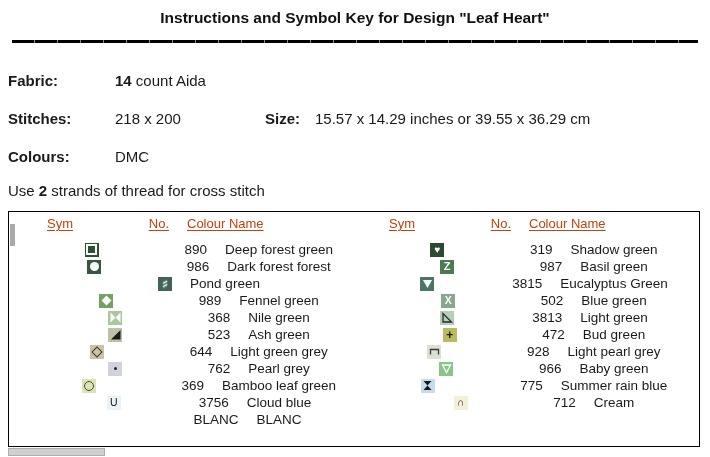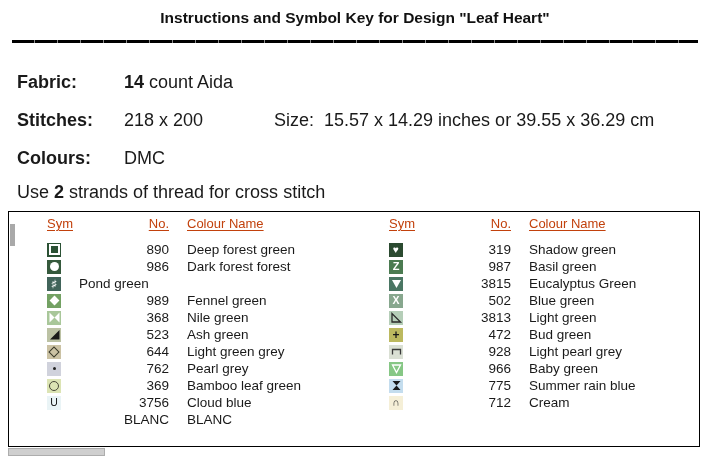--- a/index.html
+++ b/index.html
@@ -1,39 +1,39 @@
 <!DOCTYPE html>
 <html><head>
 <meta charset="utf-8">
 <style>
   html,body{margin:0;padding:0;background:#fff;}
   .page{position:relative;width:710px;height:457px;background:#ffffff;overflow:hidden;
         font-family:"Liberation Sans", sans-serif;color:#1a1a1a;}
   .title{text-align:center;font-weight:bold;font-size:15.5px;padding-top:9px;color:#111;}
   .title-rule{margin:13px 12px 0 12px;height:3px;
         background:repeating-linear-gradient(90deg,#000 0 22px,#8a8a8a 22px 23px);}
-  .spec-row{margin-left:17px;height:16px;font-size:18px;white-space:nowrap;}
+  .spec-row{margin-left:8px;height:16px;font-size:15px;white-space:nowrap;}
   .mt29{margin-top:29px;} .mt22{margin-top:22px;} .mt18{margin-top:18px;}
   .label{display:inline-block;width:107px;font-weight:bold;}
   .val-st{display:inline-block;width:150px;}
-  .size-label{display:inline-block;width:50px;font-weight:normal;}
+  .size-label{display:inline-block;width:50px;font-weight:bold;}
   .b{font-weight:bold;}
   .key-box{position:relative;margin:13px 10px 0 8px;height:234px;border:1px solid #000;
         display:flex;box-sizing:content-box;}
   .key-col{box-sizing:border-box;}
   .col-left{width:362px;}
   .col-right{flex:1;}
   .key-head{display:flex;height:17px;margin-top:4px;font-size:13px;color:#c2410c;}
   .key-head span{text-decoration:underline;text-underline-offset:2px;}
   .h-sym{margin-left:38px;width:40px;}
   .col-right .h-sym{margin-left:18px;}
   .h-no{width:82px;text-align:right;}
   .h-name{margin-left:18px;}
   .rows{margin-top:8px;}
-  .key-row{display:flex;align-items:center;height:17px;font-size:13.5px;}
+  .key-row{display:flex;align-items:center;height:17px;font-size:13.5px;justify-content:center;}
   .sym-cell{width:14px;height:14px;margin-left:38px;display:flex;align-items:center;
         justify-content:center;flex:none;}
   .col-right .sym-cell{margin-left:18px;}
   .glyph{display:flex;align-items:center;justify-content:center;line-height:1;}
   .no-cell{width:108px;text-align:right;flex:none;}
   .name-cell{margin-left:18px;white-space:nowrap;}
   .g-sq-o{width:7px;height:7px;border:2px solid currentColor;}
   .g-circle{width:9px;height:9px;border-radius:50%;background:currentColor;}
   .g-diamond{width:7px;height:7px;background:currentColor;transform:rotate(45deg);}
   .g-diamond-o{width:6px;height:6px;border:1.3px solid currentColor;transform:rotate(45deg);}

